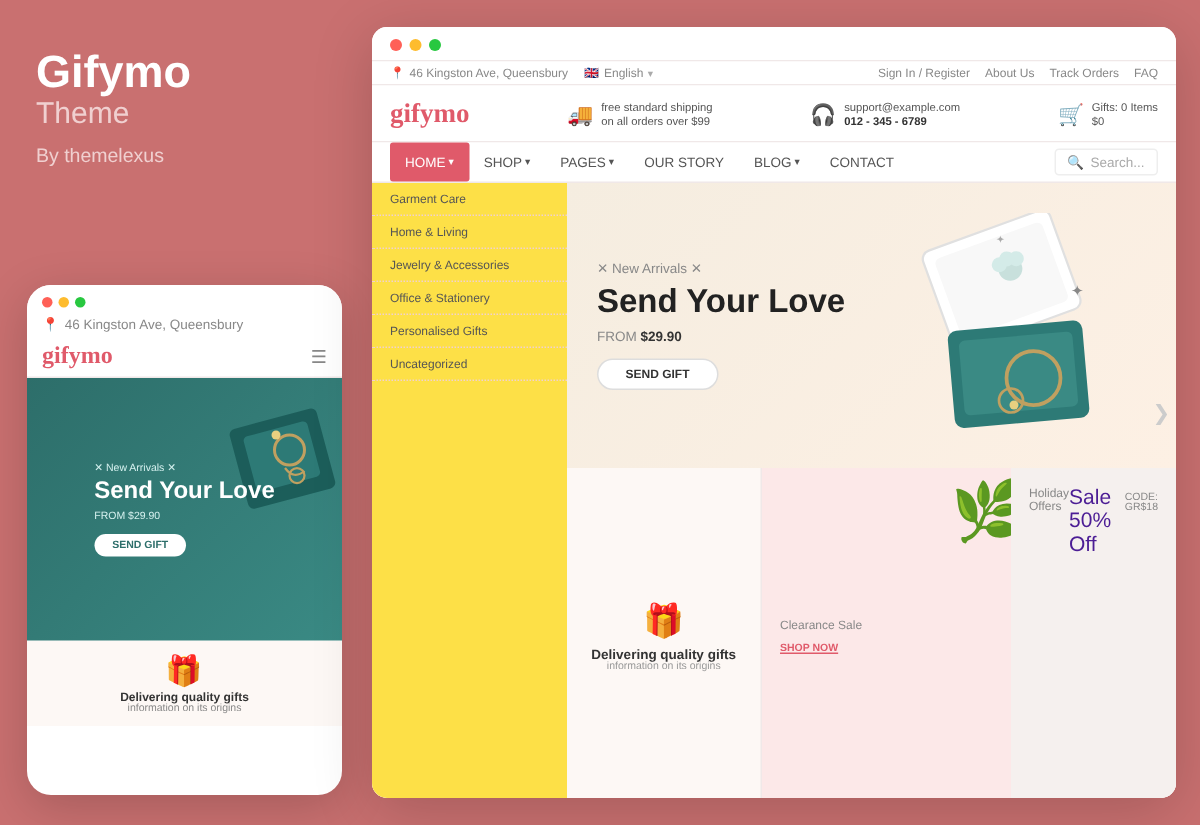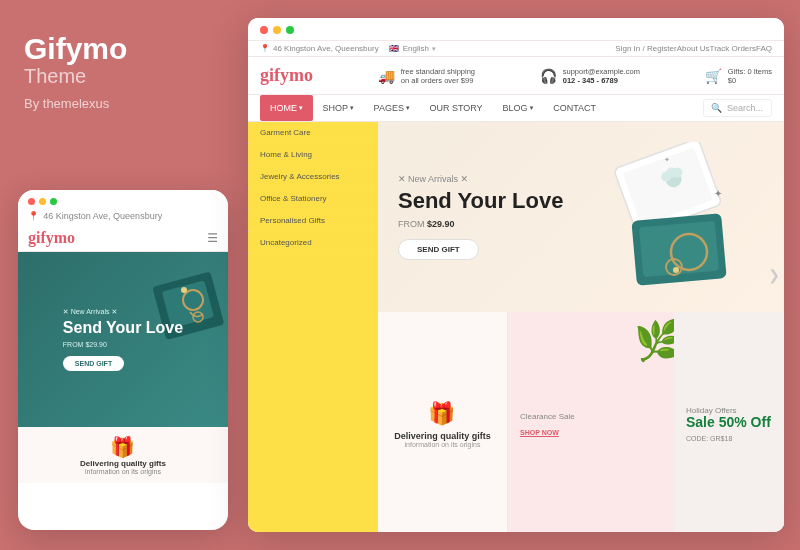--- a/index.html
+++ b/index.html
@@ -195,21 +195,21 @@
       background: #fff;
       border-bottom: 1px solid #f0e8e8;
       padding: 3px 12px;
       display: flex;
       align-items: center;
       justify-content: space-between;
       font-size: 8px;
       color: #888;
     }
     .utility-left { display: flex; align-items: center; gap: 3px; }
-    .utility-right { display: flex; align-items: center; }
+    .utility-right { display: flex; align-items: center; gap: 10px; }
 
     
     .site-header {
       background: #fff;
       padding: 8px 12px;
       display: flex;
       align-items: center;
       justify-content: space-between;
       border-bottom: 1px solid #f0e8e8;
     }
@@ -415,29 +415,29 @@
       position: absolute;
       right: -10px;
       top: 5px;
       font-size: 40px;
     }
 
     .panel-holiday {
       width: 110px;
       background: #f5f0ee;
       display: flex;
-      flex-direction: column;
+      flex-direction: row;
       align-items: flex-start;
       justify-content: center;
       padding: 12px;
       position: relative;
       overflow: hidden;
     }
     .holiday-offers { font-size: 8px; color: #888; }
-    .holiday-title { font-size: 14px; font-weight: 700; color: #15803d; line-height: 1.1; }
+    .holiday-title { font-size: 14px; font-weight: 400; color: #4c1d95; line-height: 1.1; }
     .holiday-code { font-size: 7px; color: #888; margin-top: 4px; }
 
     
     .chevron-right {
       position: absolute;
       right: 4px;
       top: 50%;
       transform: translateY(-50%);
       font-size: 14px;
       color: #ccc;

